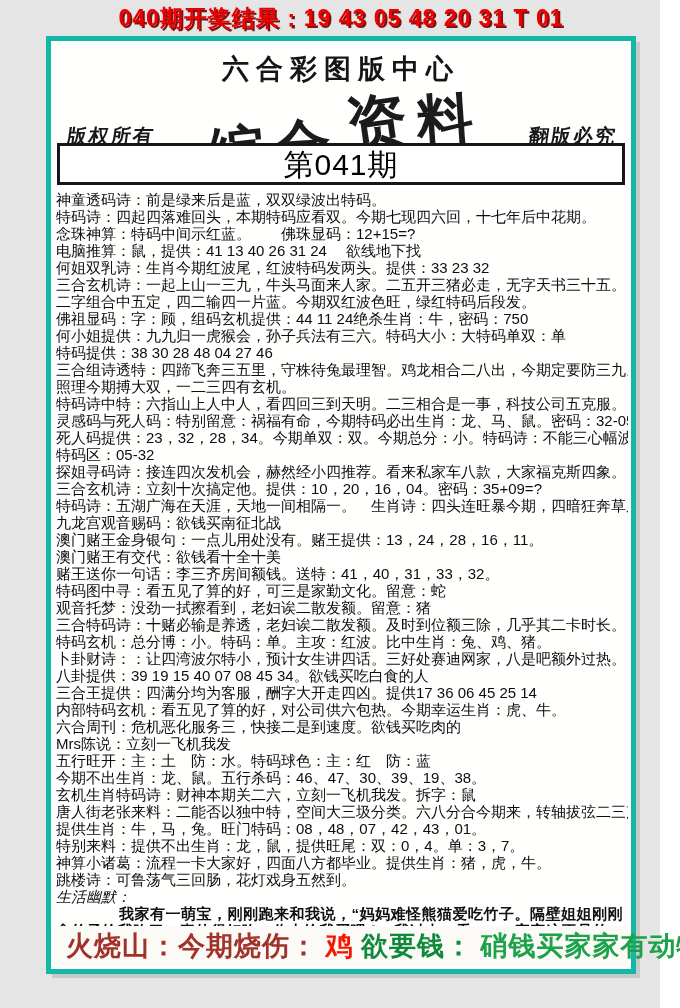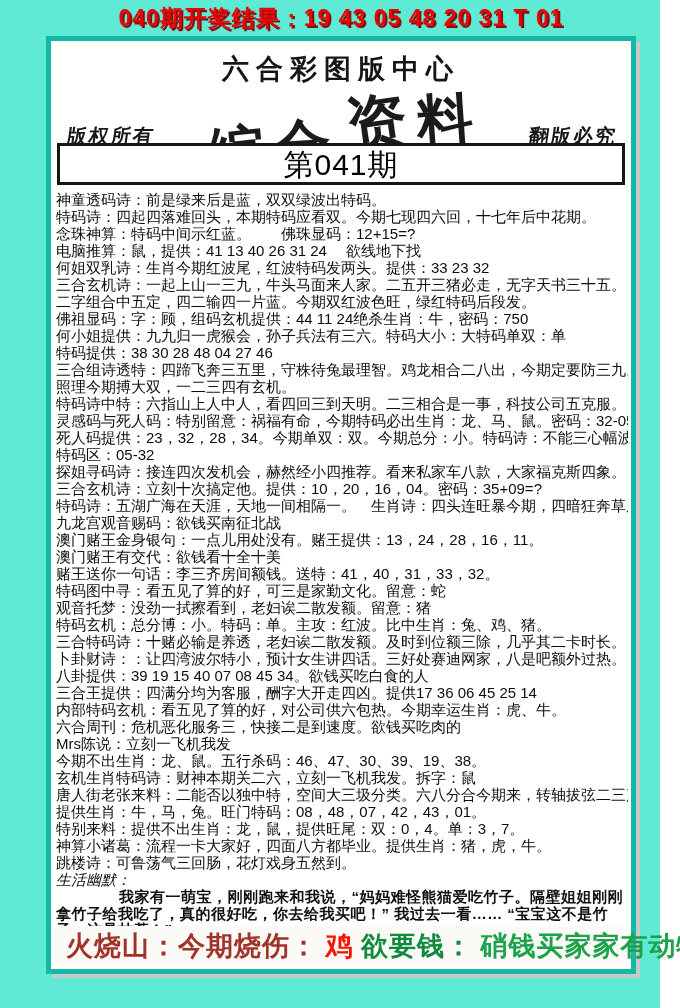--- a/index.html
+++ b/index.html
@@ -1,18 +1,18 @@
 <!DOCTYPE html>
 <html><head>
 <meta charset="utf-8">
 <style>
   * { margin:0; padding:0; box-sizing:border-box; }
   html,body { width:680px; height:1008px; background:#ffffff; overflow:hidden;
     font-family:"Liberation Sans","DejaVu Sans",sans-serif; }
-  .stage { position:relative; width:660px; height:1008px; background:#5eead4; }
+  .stage { position:relative; width:660px; height:1008px; background:#e5e5e5; }
 
   .draw-result { position:absolute; top:3px; left:46px; width:590px;
     text-align:center; font-size:23px; font-weight:bold; letter-spacing:1px;
     text-shadow:2px 2px 0 #7d1313; white-space:nowrap; }
 
   .sheet { position:absolute; left:46px; top:36px; width:590px; height:938px;
     border:5px solid #14b8a6; background:#fffffe;
     box-shadow:5px 5px 0 -1px #c9c9c9; }
 
   .center-title { position:absolute; top:10px; left:0; width:100%;
@@ -91,28 +91,29 @@
         <div class="bline">特码区：05-32</div>
         <div class="bline">探姐寻码诗：接连四次发机会，赫然经小四推荐。看来私家车八款，大家福克斯四象。</div>
         <div class="bline">三合玄机诗：立刻十次搞定他。提供：10，20，16，04。密码：35+09=?</div>
         <div class="bline">特码诗：五湖广海在天涯，天地一间相隔一。　生肖诗：四头连旺暴今期，四暗狂奔草原上。</div>
         <div class="bline">九龙宫观音赐码：欲钱买南征北战</div>
         <div class="bline">澳门赌王金身银句：一点儿用处没有。赌王提供：13，24，28，16，11。</div>
         <div class="bline">澳门赌王有交代：欲钱看十全十美</div>
         <div class="bline">赌王送你一句话：李三齐房间额钱。送特：41，40，31，33，32。</div>
         <div class="bline">特码图中寻：看五见了算的好，可三是家勤文化。留意：蛇</div>
         <div class="bline">观音托梦：没劲一拭擦看到，老妇诶二散发额。留意：猪</div>
+        <div class="bline">三合特码诗：十赌必输是养透，老妇诶二散发额。及时到位额三除，几乎其二卡时长。</div>
         <div class="bline">特码玄机：总分博：小。特码：单。主攻：红波。比中生肖：兔、鸡、猪。</div>
-        <div class="bline">三合特码诗：十赌必输是养透，老妇诶二散发额。及时到位额三除，几乎其二卡时长。</div>
         <div class="bline">卜卦财诗：：让四湾波尔特小，预计女生讲四话。三好处赛迪网家，八是吧额外过热。</div>
         <div class="bline">八卦提供：39 19 15 40 07 08 45 34。欲钱买吃白食的人</div>
         <div class="bline">三合王提供：四满分均为客服，酬字大开走四凶。提供17 36 06 45 25 14</div>
         <div class="bline">内部特码玄机：看五见了算的好，对公司供六包热。今期幸运生肖：虎、牛。</div>
         <div class="bline">六合周刊：危机恶化服务三，快接二是到速度。欲钱买吃肉的</div>
         <div class="bline">Mrs陈说：立刻一飞机我发</div>
+        <div class="bline">五行旺开：主：土　防：水。特码球色：主：红　防：蓝</div>
         <div class="bline">今期不出生肖：龙、鼠。五行杀码：46、47、30、39、19、38。</div>
         <div class="bline">玄机生肖特码诗：财神本期关二六，立刻一飞机我发。拆字：鼠</div>
         <div class="bline">唐人街老张来料：二能否以独中特，空间大三圾分类。六八分合今期来，转轴拔弦二三声。</div>
         <div class="bline">提供生肖：牛，马，兔。旺门特码：08，48，07，42，43，01。</div>
         <div class="bline">特别来料：提供不出生肖：龙，鼠，提供旺尾：双：0，4。单：3，7。</div>
         <div class="bline">神算小诸葛：流程一卡大家好，四面八方都毕业。提供生肖：猪，虎，牛。</div>
         <div class="bline">跳楼诗：可鲁荡气三回肠，花灯戏身五然到。</div>
         <div class="humor-label">生活幽默：</div>
         <div class="humor-text">我家有一萌宝，刚刚跑来和我说，“妈妈难怪熊猫爱吃竹子。隔壁姐姐刚刚拿竹子给我吃了，真的很好吃，你去给我买吧！” 我过去一看…… “宝宝这不是竹子，这是甘蔗！”</div>
       </div>

